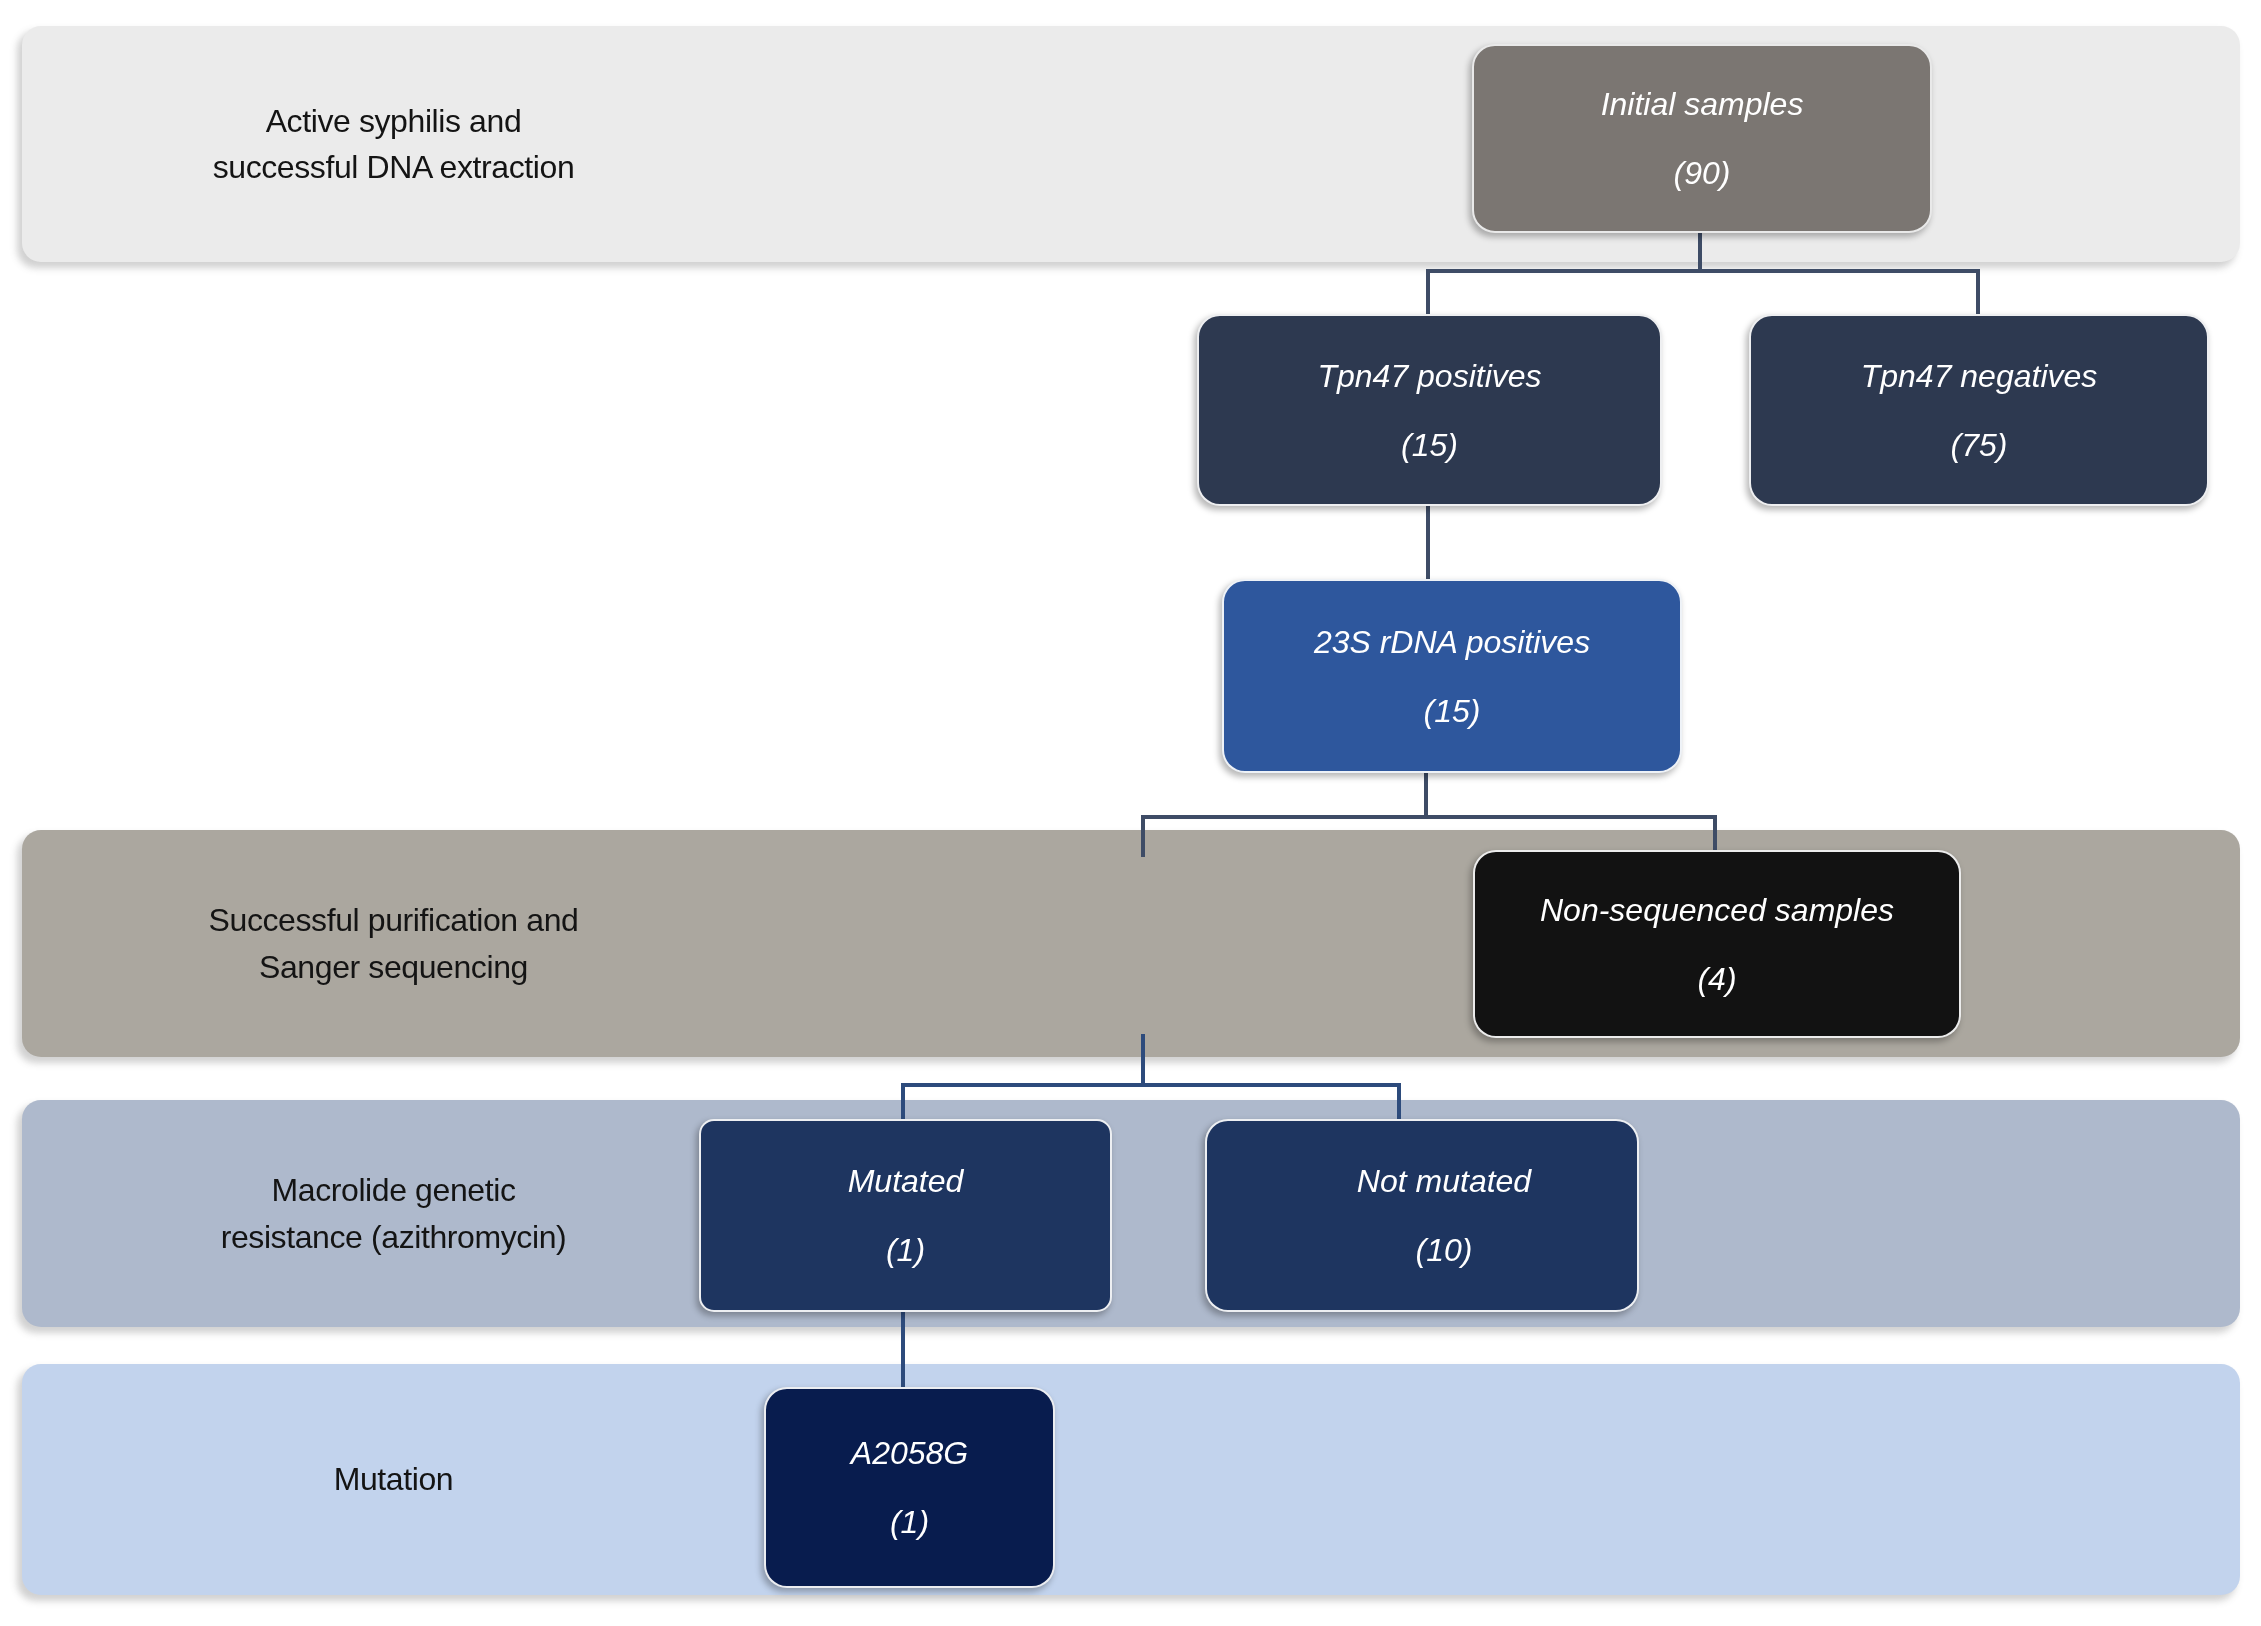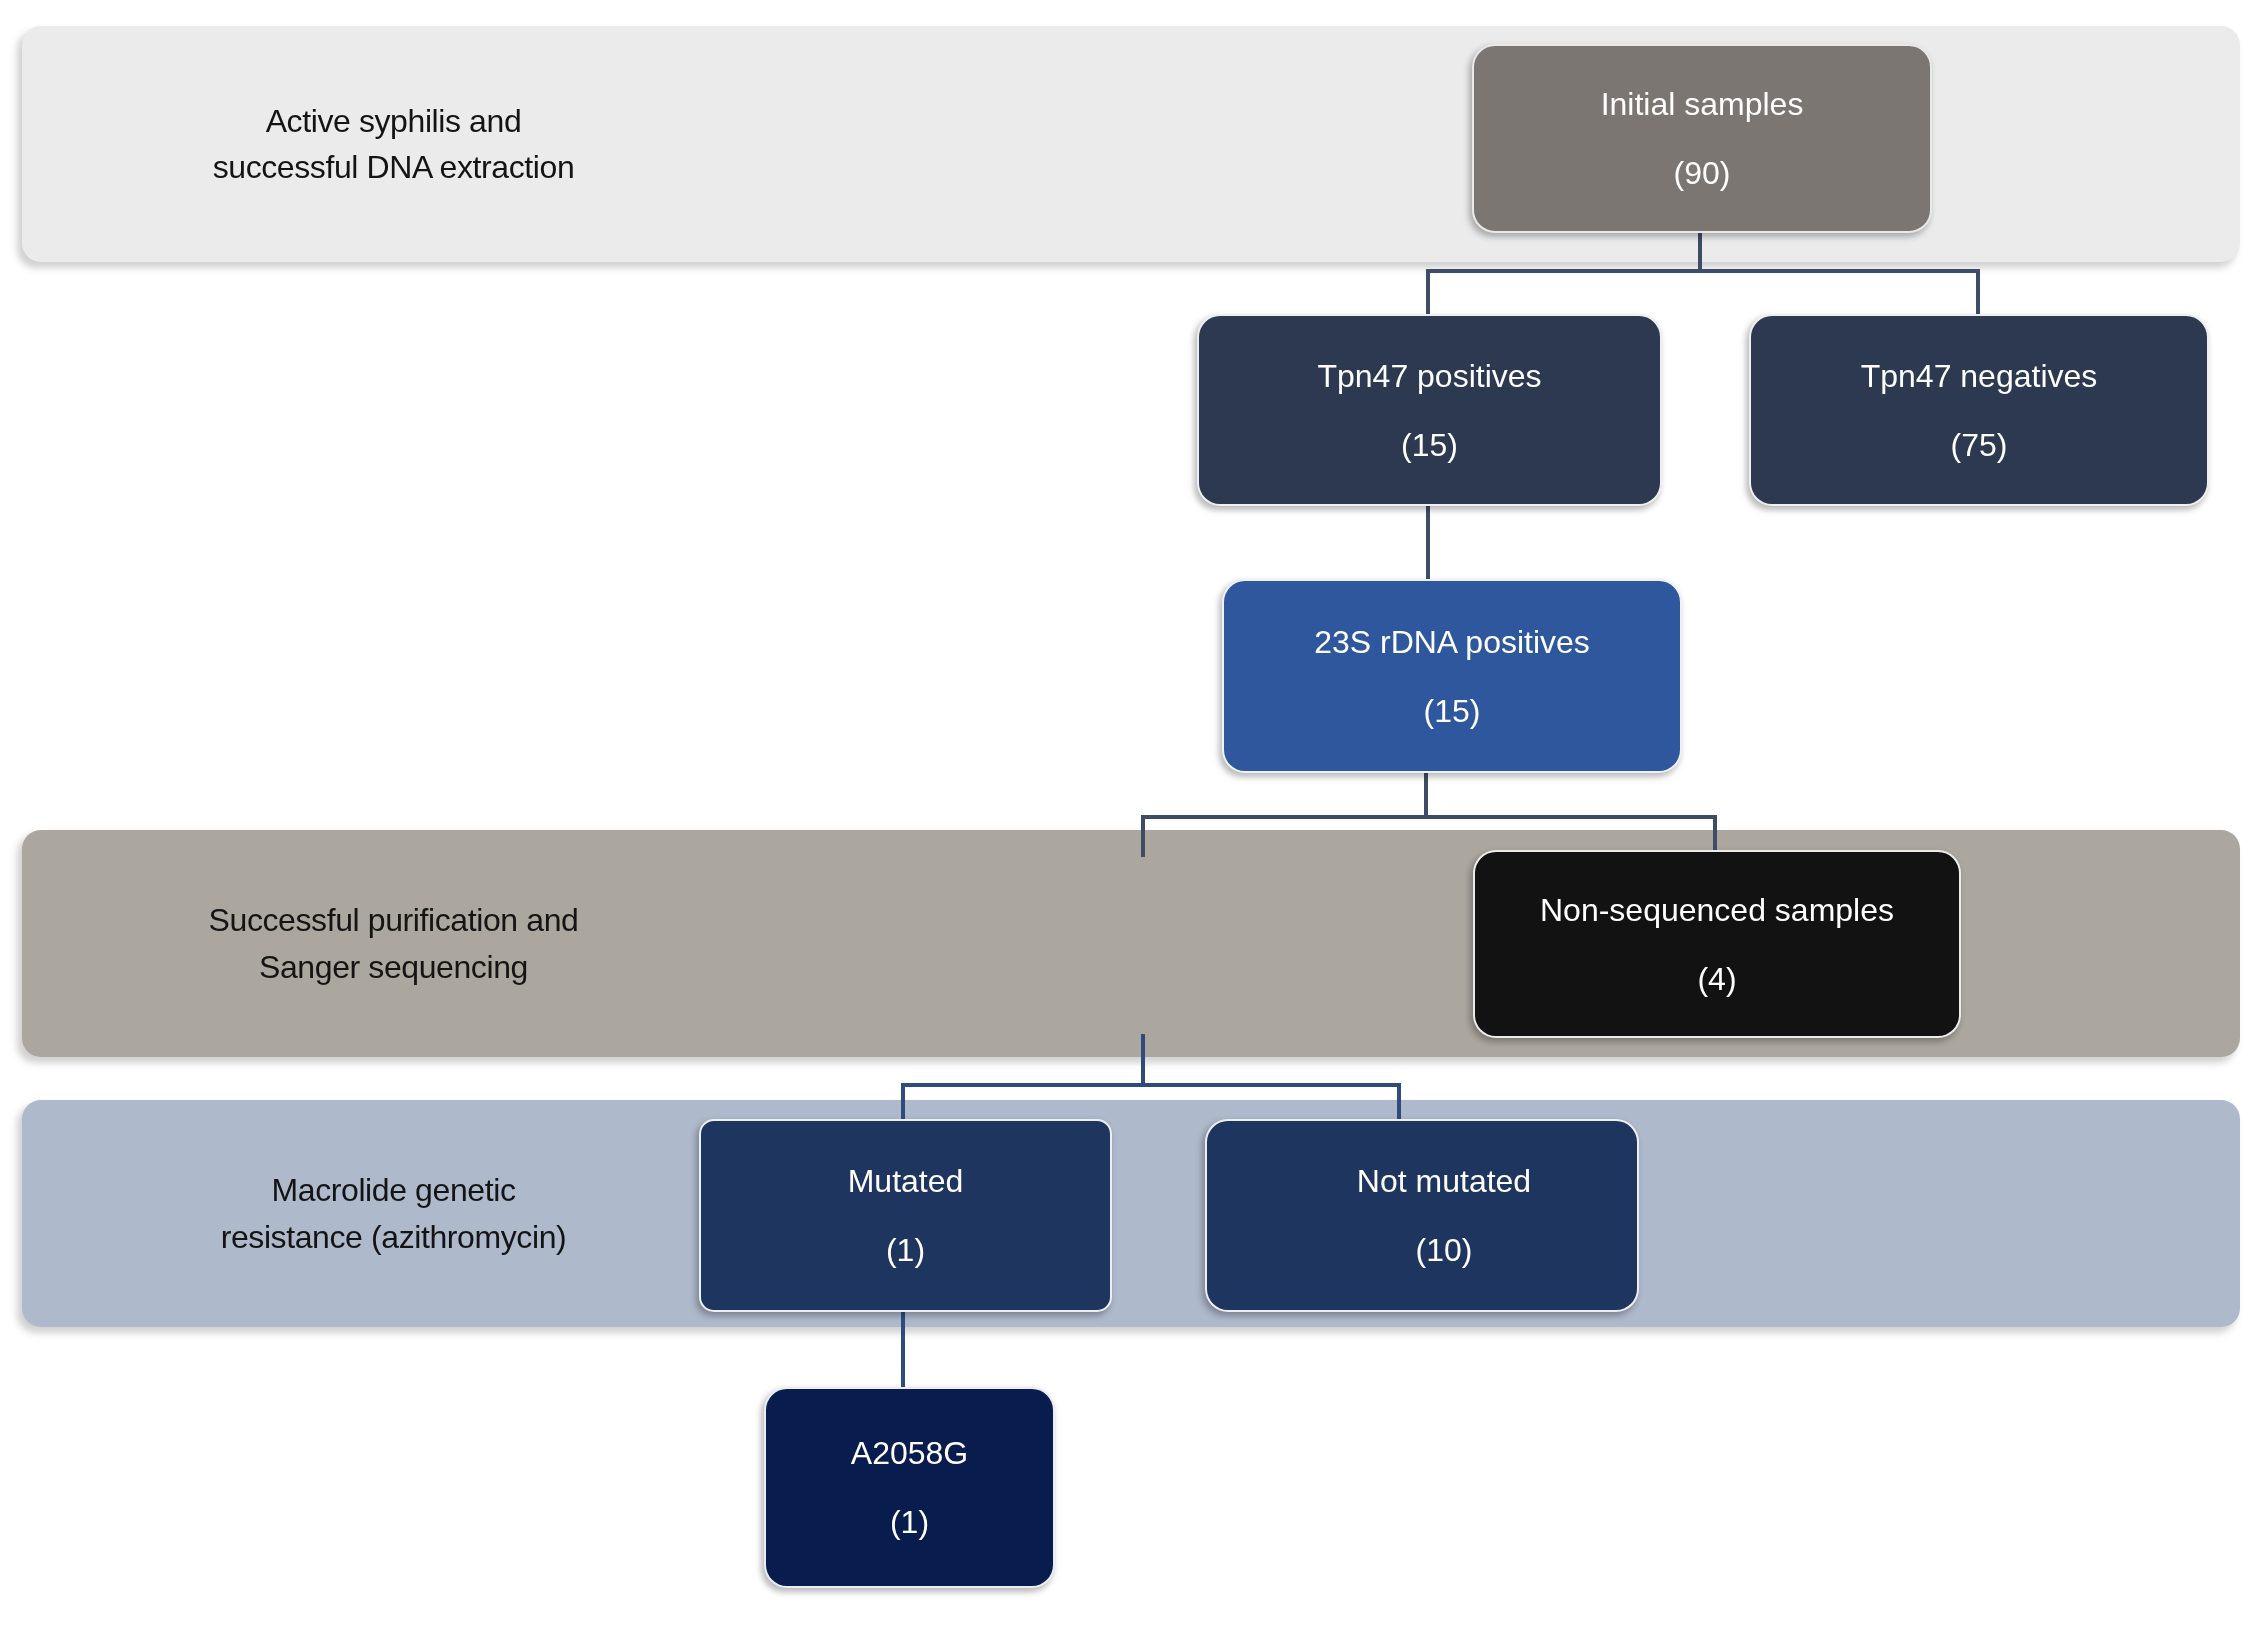--- a/index.html
+++ b/index.html
@@ -45,20 +45,21 @@
     border-radius: 23px;
     border: 2.6px solid rgba(255, 255, 255, 0.92);
     box-shadow: -2.6px 3.5px 6.1px rgba(0, 0, 0, 0.28);
     display: flex;
     flex-direction: column;
     align-items: center;
     justify-content: center;
     gap: 37px;
     color: #ffffff;
     text-align: center;
+    font-style: italic;
   }
   .node .node-title { font-size: 32px; line-height: 1; }
   .node .node-count { font-size: 32px; line-height: 1; }
 
   
   .seg { position: absolute; z-index: 2; }
   .seg.dark { background: var(--conn-dark, #3e4c66); }
   .seg.blue { background: var(--conn-blue, #2d4b7c); }
 </style>
 </head>
@@ -70,20 +71,23 @@
     <div class="band-label">Active syphilis and
 successful DNA extraction</div>
   </div>
   <div class="band" style="top: 830px; height: 227px; background: rgb(171, 167, 159);">
     <div class="band-label">Successful purification and
 Sanger sequencing</div>
   </div>
   <div class="band" style="top: 1100px; height: 227px; background: rgb(174, 185, 204);">
     <div class="band-label">Macrolide genetic
 resistance (azithromycin)</div>
+  </div>
+  <div class="band" style="top: 1364px; height: 231px; background: rgb(194, 211, 237);">
+    <div class="band-label">Mutation</div>
   </div>
 
   <div>
     <div class="seg dark" style="left:1698px; top:229px; width:3.5px; height:42px;"></div>
     <div class="seg dark" style="left:1426px; top:269px; width:553px; height:3.5px;"></div>
     <div class="seg dark" style="left:1426px; top:269px; width:3.5px; height:51px;"></div>
     <div class="seg dark" style="left:1976px; top:269px; width:3.5px; height:51px;"></div>
   </div>
 
   <div>

